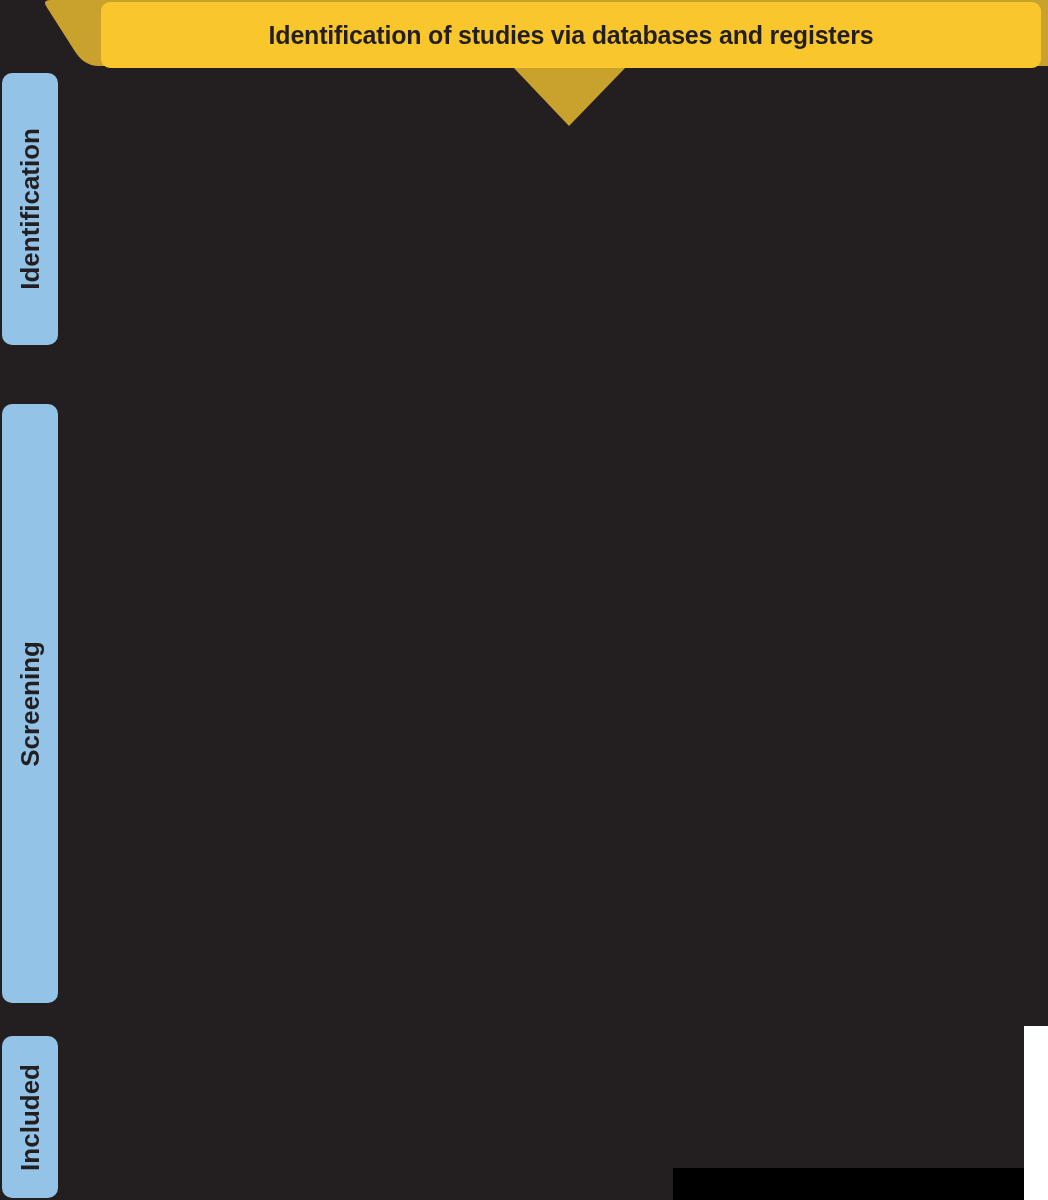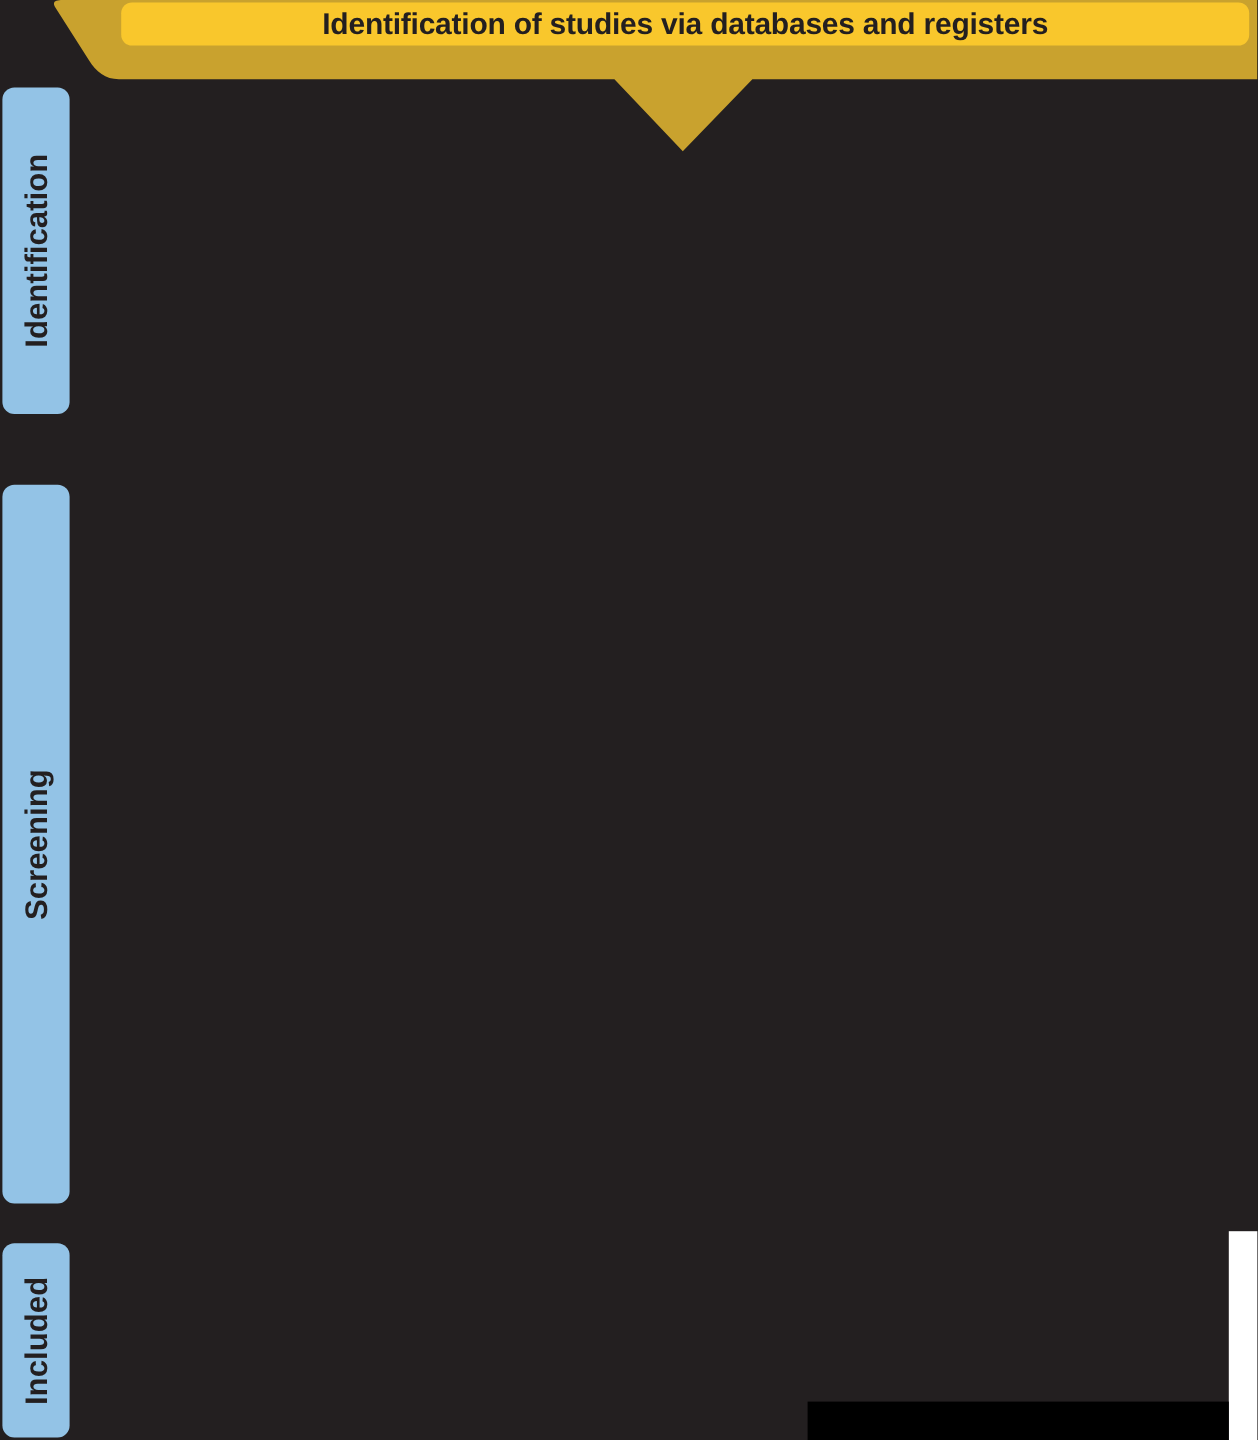--- a/index.html
+++ b/index.html
@@ -33,21 +33,21 @@
     width: 1048px;
     height: 135px;
     display: block;
   }
 
   .banner-plate {
     position: absolute;
     left: 101px;
     top: 2px;
     width: 940px;
-    height: 36px;
+    height: 66px;
     background: #F9C72C;
     border-radius: 9px;
     display: flex;
     align-items: center;
     justify-content: center;
   }
 
   .banner-title {
     color: #231F20;
     font-family: "Liberation Sans", sans-serif;

